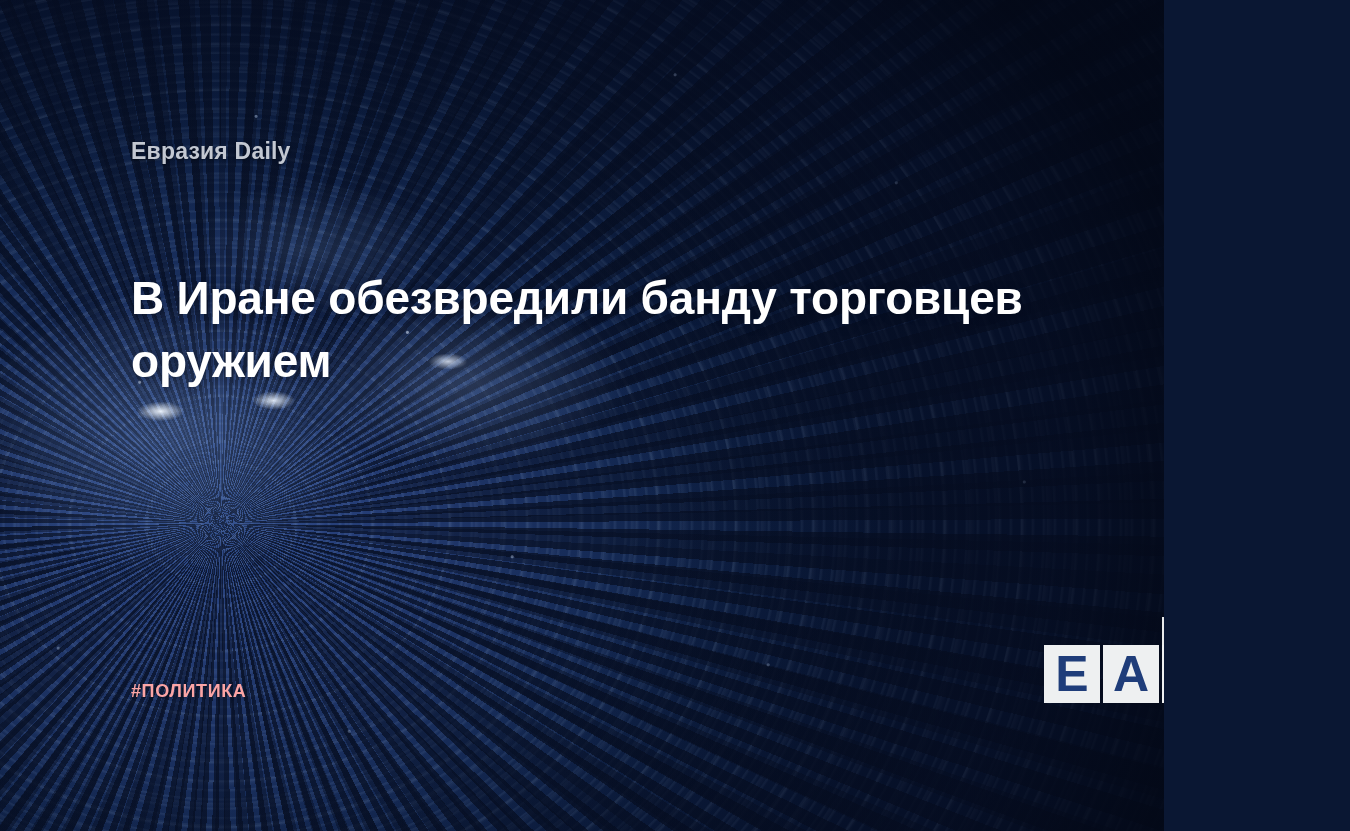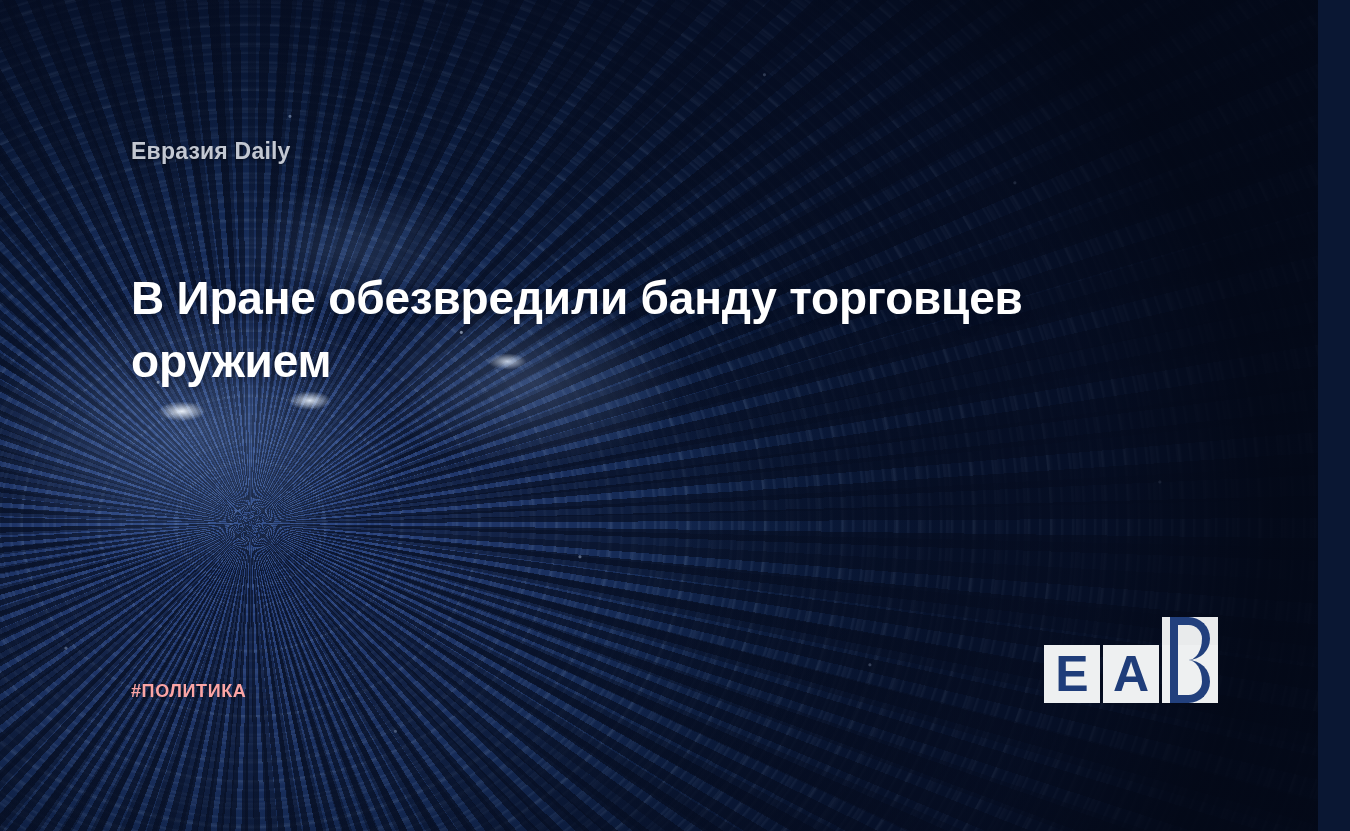--- a/index.html
+++ b/index.html
@@ -3,21 +3,21 @@
 <meta charset="utf-8">
 <title>EADaily card</title>
 <style>
   html, body {
     margin: 0;
     padding: 0;
     background: #0a1733;
   }
   #card {
     position: relative;
-    width: 1318px;
+    width: 1164px;
     height: 831px;
     overflow: hidden;
     font-family: "Liberation Sans", "DejaVu Sans", sans-serif;
     background-color: #0b1b3d;
   }
 
   
   .bg-layer {
     position: absolute;
     inset: 0;

